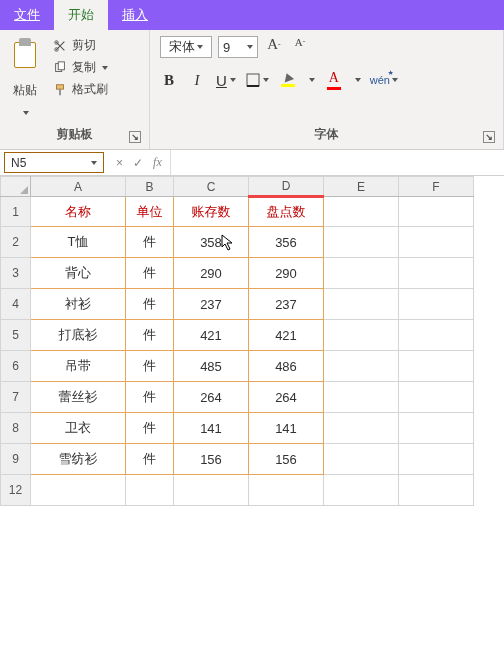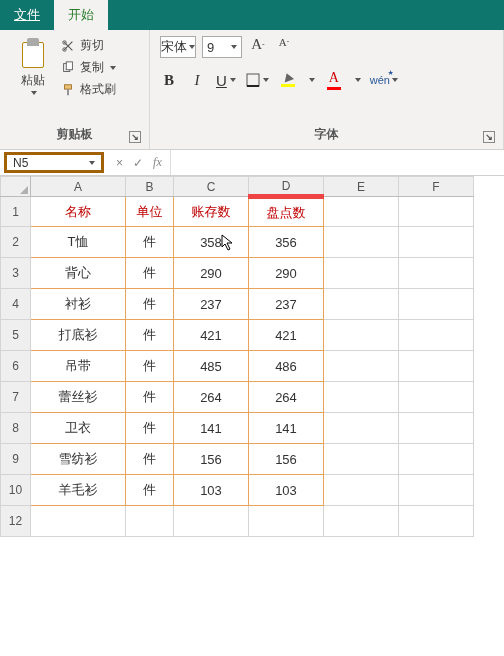--- a/index.html
+++ b/index.html
@@ -1,64 +1,64 @@
 <!DOCTYPE html>
 <html><head>
 <meta charset="utf-8">
 <style>
   * { margin: 0; padding: 0; box-sizing: border-box; font-family: "Microsoft YaHei", Arial, sans-serif; }
   body { background: #fff; width: 504px; height: 656px; overflow: hidden; font-size: 12px; color: #333; }
 
   
-  .menubar { background: #0f766e; display: flex; height: 30px; align-items: stretch; color: #fff; text-decoration: underline; }
+  .menubar { background: #8b5cf6; display: flex; height: 30px; align-items: stretch; color: #fff; text-decoration: underline; }
   .menubar .tab { padding: 0 14px; display: flex; align-items: center; font-size: 13px; cursor: pointer; white-space: nowrap; }
   .menubar .tab.active { background: #f3f2f1; color: #2a7a2a; font-weight: 500; }
 
   
   .ribbon { background: #f3f2f1; border-bottom: 1px solid #d0d0d0; height: 120px; display: flex; }
   .ribbon-group { border-right: 1px solid #d8d8d8; display: flex; flex-direction: column; padding: 4px 6px 0 6px; }
   .ribbon-group .body { flex: 1; display: flex; align-items: flex-start; }
   .ribbon-group .label { text-align: center; font-size: 12px; color: #555; padding: 4px 0 6px 0; position: relative; font-weight: bold; }
   .ribbon-group .label .dlaunch { position: absolute; right: 2px; bottom: 6px; width: 12px; height: 12px; border: 1px solid #888; display: flex; align-items: center; justify-content: center; font-size: 9px; color: #555; }
 
-  .paste-btn { width: 38px; display: flex; flex-direction: column; align-items: center; justify-content: center; gap: 2px; padding-top: 4px; margin-left: 8px; }
+  .paste-btn { width: 38px; display: flex; flex-direction: column; align-items: center; justify-content: center; gap: 12px; padding-top: 4px; }
   .paste-icon { width: 28px; height: 32px; position: relative; }
   .paste-icon .board { position:absolute; left:3px; top:4px; width:22px; height:26px; background:#fff; border:1px solid #b8860b; border-radius:2px;}
   .paste-icon .clip { position:absolute; left:8px; top:0; width:12px; height:8px; background:#aaa; border-radius:2px 2px 0 0;}
   .paste-txt { font-size: 12px; color:#444; }
 
   .clip-col { display:flex; flex-direction:column; gap:3px; padding: 2px 2px 0 6px; }
   .clip-col .item { display:flex; align-items:center; gap:4px; font-size:12px; color:#444; cursor:pointer; padding:1px 2px; }
   .mini-ic { width:16px; height:14px; display:inline-flex; align-items:center; justify-content:center; }
   .mini-ic svg { width:14px; height:14px; }
   .dd-tri { width:0;height:0;border-left:3px solid transparent;border-right:3px solid transparent;border-top:4px solid #555; margin-left:2px;}
 
   .font-group { flex: 1; }
   .font-row1 { display:flex; gap:6px; align-items:center; padding:2px 4px; }
-  .font-sel { background:#fff; border:1px solid #aaa; height:22px; display:flex; align-items:center; padding:0 0; font-size:13px; flex:1; justify-content:space-between; cursor:pointer; }
+  .font-sel { background:#fff; border:1px solid #aaa; height:22px; display:flex; align-items:center; padding:0 8px; font-size:13px; flex:1; justify-content:space-between; cursor:pointer; }
   .size-sel { background:#fff; border:1px solid #aaa; width:40px; height:22px; display:flex; align-items:center; justify-content:space-between; padding:0 4px; font-size:13px; cursor:pointer;}
   .aa-inc, .aa-dec { width:20px; height:22px; font-family: "Times New Roman", serif; display:flex; align-items:baseline; justify-content:center; color:#444; cursor:pointer; }
   .aa-inc { font-size:15px; } .aa-dec { font-size:11px; }
 
   .font-row2 { display:flex; gap:10px; align-items:center; padding: 10px 4px 0 4px; }
   .fbtn { min-width:18px; height:20px; display:flex; align-items:center; justify-content:center; font-family:"Times New Roman",serif; cursor:pointer; color:#333; gap:1px;}
   .fbtn.bold { font-weight:bold; font-size:15px; }
   .fbtn.italic { font-style:italic; font-size:15px; }
   .fbtn.ul { text-decoration: underline; font-size:15px; }
   .border-ic { width:14px;height:14px; display:inline-block; }
   .border-ic svg{width:14px;height:14px;}
   .fill-btn .bucket { width:0;height:0;border-left:5px solid transparent;border-right:5px solid transparent;border-bottom:8px solid #666; transform:rotate(-20deg);}
   .fill-btn .bar { width:14px;height:3px;background:#ffff00; display:block; margin-top:2px;}
   .fontcolor-btn .bar { width:14px;height:3px;background:#ff0000; display:block; margin-top:0px;}
   .wen { width:18px;height:18px; font-size:11px; color:#2a579a; display:flex;align-items:center;justify-content:center; position:relative;}
   .wen sup{font-size:7px; position:absolute; top:-2px; right:-5px;}
 
   
   .formula-line { height:26px; display:flex; align-items:stretch; border-bottom:1px solid #d0d0d0; }
-  .name-box { width:100px; border:3px solid #a16207; margin:2px 4px; display:flex; align-items:center; justify-content:space-between; padding:0 6px; background:#fff; font-size:12px; color:#333; cursor:text;}
+  .name-box { width:100px; border:1px solid #a16207; margin:2px 4px; display:flex; align-items:center; justify-content:space-between; padding:0 6px; background:#fff; font-size:12px; color:#333; cursor:text;}
   .fx-btns { display:flex; align-items:center; gap:10px; padding:0 8px; color:#888; }
   .fx-btns .fx { font-style:italic; font-family:"Times New Roman",serif; }
   .formula-input { flex:1; border-left:1px solid #ddd; }
 
   
   .grid-wrap { position:relative; }
   table.grid { border-collapse: collapse; table-layout: fixed; }
   table.grid th, table.grid td { border:1px solid #d4d4d4; font-size:13px; text-align:center; font-weight:normal; background:#fff; }
   table.grid .corner { width:30px; height:20px; background:#efefef; border-right:1px solid #bbb; border-bottom:1px solid #bbb; position:relative;}
   table.grid .corner::after{content:"";position:absolute;right:2px;bottom:2px;width:0;height:0;border-left:8px solid transparent;border-bottom:8px solid #b0b0b0;}
@@ -73,20 +73,21 @@
   .col-A{width:95px;} .col-B{width:48px;} .col-C{width:75px;} .col-D{width:75px;} .col-E{width:75px;} .col-F{width:75px;}
   .rowtall td, .rowtall th { height:31px; }
   .hdrrow td, .hdrrow th { height:30px; }
 </style>
 </head>
 <body>
 
 <div class="menubar">
   <div class="tab">文件</div>
   <div class="tab active">开始</div>
+  <div class="tab">插入</div>
 </div>
 
 <div class="ribbon">
 
   <div class="ribbon-group" style="width:150px">
     <div class="body">
       <div class="paste-btn">
         <div class="paste-icon">
           <span class="board"></span>
             <span class="clip"></span>
@@ -221,21 +222,21 @@
     <th class="colh">D</th>
     <th class="colh">E</th>
     <th class="colh">F</th>
   </tr>
 
   <tr class="hdrrow">
     <th class="rowh">1</th>
     <td class="data-head orange-side" style="border-top:1px solid #404040;">名称</td>
     <td class="data-head orange-side" style="border-top:1px solid #e8a55a;">单位</td>
     <td class="data-head orange-side" style="border-top:1px solid #e8a55a;">账存数</td>
-    <td class="data-head orange-side" style="border-top:5px solid #ef4444;">盘点数</td>
+    <td class="data-head orange-side" style="border-top:3px solid #ef4444;">盘点数</td>
     <td></td>
     <td></td>
   </tr>
 
   </tbody>
       <tbody id="data-rows">
         <tr class="rowtall">
           <th class="rowh">2</th>
           <td class="data-cell orange-side">T恤</td>
           <td class="data-cell orange-side">件</td>
@@ -297,29 +298,20 @@
           <td class="data-cell orange-side">141</td>
           <td></td>
           <td></td>
         </tr>
         <tr class="rowtall">
           <th class="rowh">9</th>
           <td class="data-cell orange-side">雪纺衫</td>
           <td class="data-cell orange-side">件</td>
           <td class="data-cell orange-side">156</td>
           <td class="data-cell orange-side">156</td>
-          <td></td>
-          <td></td>
-        </tr>
-        <tr class="rowtall">
-          <th class="rowh">10</th>
-          <td class="data-cell orange-side">羊毛衫</td>
-          <td class="data-cell orange-side">件</td>
-          <td class="data-cell orange-side">103</td>
-          <td class="data-cell orange-side">103</td>
           <td></td>
           <td></td>
         </tr>
       </tbody>
 
   <tbody>
         <tr class="rowtall">
     <th class="rowh">12</th>
     <td></td>
     <td></td>

